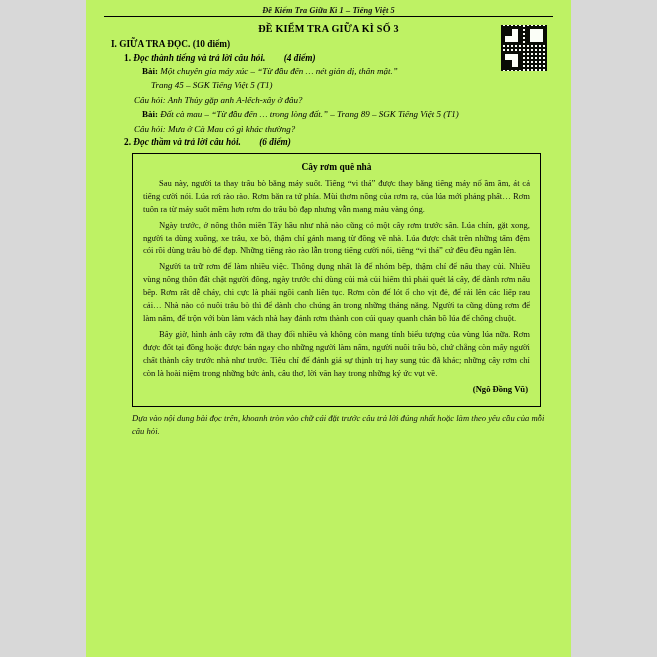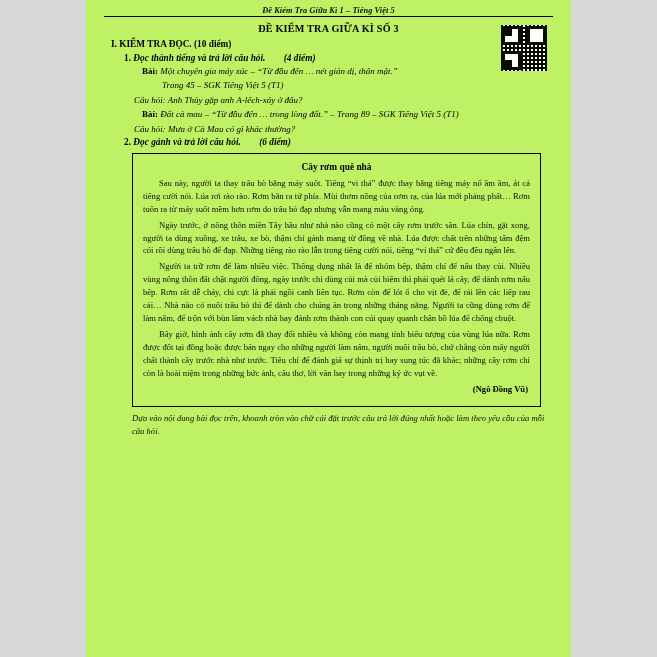--- a/index.html
+++ b/index.html
@@ -107,21 +107,21 @@
   .num-item .n { font-weight: bold; }
   .num-item .t { font-weight: bold; font-style: italic; }
   .num-item .pts { font-weight: bold; font-style: italic; padding-left: 16px; }
   .line {
     font-size: 9px;
     margin: 2px 0 2px 34px;
     line-height: 1.38;
   }
   .line .lbl { font-weight: bold; text-align: right; }
   .line .it { font-style: italic; }
-  .line.indent2 { margin-left: 54px; }
+  .line.indent2 { margin-left: 43px; }
   .line.indent3 { margin-left: 26px; }
   .box {
     border: 1.1px solid #000;
     margin: 6px 8px 0 24px;
     padding: 7px 10px 12px 10px;
     box-sizing: border-box;
   }
   .box-title {
     text-align: center;
     font-weight: bold;
@@ -161,21 +161,21 @@
   <div class="doc-title">ĐỀ KIỂM TRA GIỮA KÌ SỐ 3</div>
 
   <div class="qr">
     <span class="qr-bl"></span>
     <span class="qr-core"></span>
     <span class="qr-core2"></span>
     <span class="qr-core3"></span>
   </div>
 
   <div class="sec-head">
-    <span>I. KIỂM TRA ĐỌC.</span>
+    <span>I. GIỮA TRA ĐỌC.</span>
     <span>(10 điểm)</span>
   </div>
 
   <div class="num-item">
     <span class="n">1.</span>
     <span class="t">Đọc thành tiếng và trả lời câu hỏi.</span>
     <span class="pts">(4 điểm)</span>
   </div>
 
   <div class="line">
@@ -191,21 +191,21 @@
   <div class="line">
     <span class="lbl">Bài:</span>
     <span class="it">Đất cà mau – “Từ đầu đến … trong lòng đất.” – Trang 89 –  SGK Tiếng Việt 5 (T1)</span>
   </div>
   <div class="line indent3">
     <span class="it">Câu hỏi: Mưa ở Cà Mau có gì khác thường?</span>
   </div>
 
   <div class="num-item">
     <span class="n">2.</span>
-    <span class="t">Đọc gánh và trả lời câu hỏi.</span>
+    <span class="t">Đọc thầm và trả lời câu hỏi.</span>
     <span class="pts">(6 điểm)</span>
   </div>
 
   <div class="box">
     <div class="box-title">Cây rơm quê nhà</div>
     <p class="para">Sau này, người ta thay trâu bò bằng máy suốt. Tiếng “vi thá” được thay bằng tiếng máy nổ ầm ầm, át cả tiếng cười nói. Lúa rơi rào rào. Rơm bắn ra tứ phía. Mùi thơm nồng của rơm rạ, của lúa mới phảng phất… Rơm tuôn ra từ máy suốt mềm hơn rơm do trâu bò đạp nhưng vẫn mang màu vàng óng.</p>
     <p class="para">Ngày trước, ở nông thôn miền Tây hầu như nhà nào cũng có một cây rơm trước sân. Lúa chín, gặt xong, người ta dùng xuồng, xe trâu, xe bò, thậm chí gánh mang từ đồng về nhà. Lúa được chất trên những tấm đệm cói rồi dùng trâu bò để đạp. Những tiếng rào rào lẫn trong tiếng cười nói, tiếng “vi thá” cứ đều đều ngân lên.</p>
     <p class="para">Người ta trữ rơm để làm nhiều việc. Thông dụng nhất là để nhóm bếp, thậm chí để nấu thay củi. Nhiều vùng nông thôn đất chật người đông, ngày trước chỉ dùng củi mà củi hiếm thì phải quét lá cây, để dành rơm nấu bếp. Rơm rất dễ cháy, chi cực là phải ngồi canh liên tục. Rơm còn để lót ổ cho vịt đẻ, để rải lên các liếp rau cải… Nhà nào có nuôi trâu bò thì để dành cho chúng ăn trong những tháng nắng. Người ta cũng dùng rơm để làm nấm, để trộn với bùn làm vách nhà hay đánh rơm thành con cúi quay quanh chân bồ lúa để chống chuột.</p>
     <p class="para">Bây giờ, hình ảnh cây rơm đã thay đổi nhiều và không còn mang tính biểu tượng của vùng lúa nữa. Rơm được đốt tại đồng hoặc được bán ngay cho những người làm nấm, người nuôi trâu bò, chứ chẳng còn mấy người chất thành cây trước nhà như trước. Tiêu chí để đánh giá sự thịnh trị hay sung túc đã khác; những cây rơm chỉ còn là hoài niệm trong những bức ảnh, câu thơ, lời văn hay trong những ký ức vụt về.</p>
     <div class="author">(Ngô Đồng Vũ)</div>

